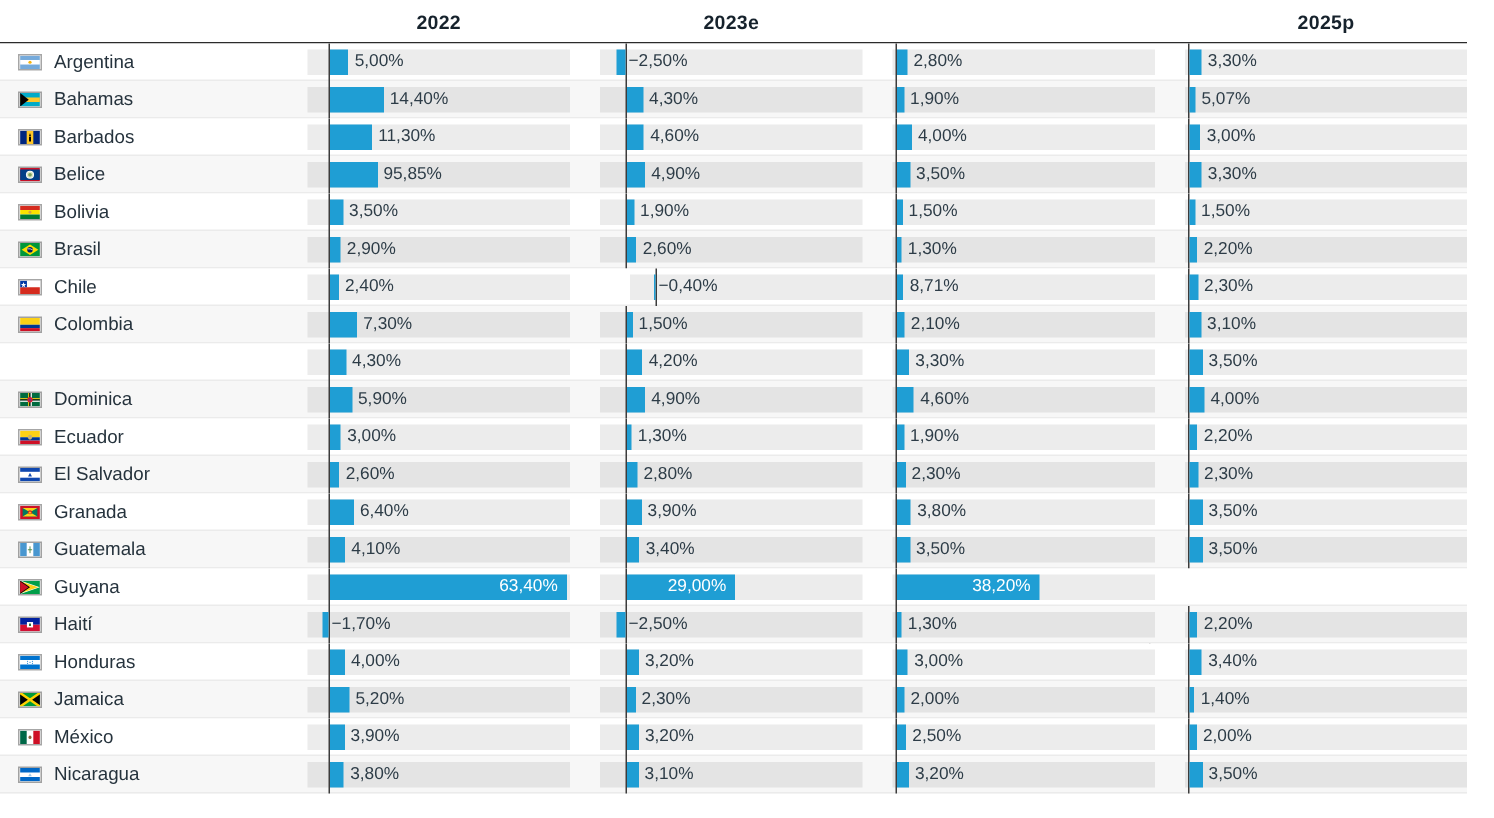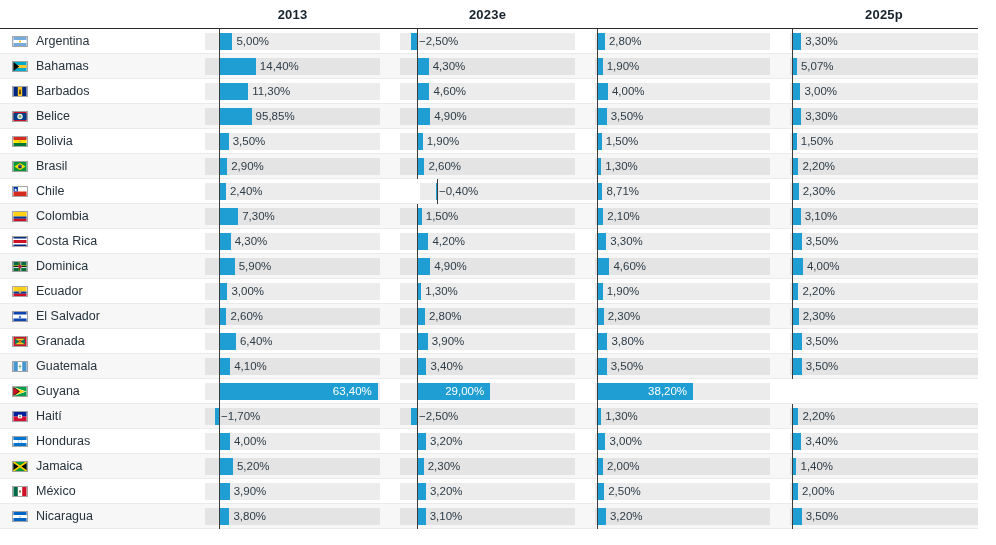--- a/index.html
+++ b/index.html
@@ -137,21 +137,21 @@
   .bar-label.inside {
     color: #ffffff;
     font-weight: normal;
   }
 </style>
 </head>
 <body>
 
 <div id="viz">
   <div class="header-row">
-      <div class="col-header" style="left: 205px; width: 175px;">2013</div>
+      <div class="col-header" style="left: 205px; width: 175px;">2022</div>
       <div class="col-header" style="left: 400px; width: 175px;">2023e</div>
       <div class="col-header" style="left: 790px; width: 188px;">2025p</div>
       <div class="header-rule"></div>
     </div>
   <div class="rows">
       <div class="row odd">
         <div class="name-cell">
           <span class="flag">
             <svg viewBox="0 0 32 22">
               <rect width="32" height="22" fill="#75aadb"></rect>
@@ -437,31 +437,20 @@
           <div class="bar-label" style="left: 12.229px;">2,10%</div>
         </div>
         <div class="bar-cell" style="left: 790px; width: 188px;">
           <div class="track"></div>
           <div class="zero-line" style="left: 2px;"></div>
           <div class="bar" style="background: rgb(31, 158, 212); left: 3px; width: 7.719px;"></div>
           <div class="bar-label" style="left: 14.719px;">3,10%</div>
         </div>
       </div>
       <div class="row odd">
-        <div class="name-cell">
-          <span class="flag">
-            <svg viewBox="0 0 32 22">
-              <rect width="32" height="22" fill="#fff"></rect>
-              <rect y="0" width="32" height="3.7" fill="#002b7f"></rect>
-              <rect y="18.3" width="32" height="3.7" fill="#002b7f"></rect>
-              <rect y="7.3" width="32" height="7.4" fill="#ce1126"></rect>
-            </svg>
-          </span>
-          <span class="country-name">Costa Rica</span>
-        </div>
         <div class="bar-cell" style="left: 205px; width: 175px;">
           <div class="track"></div>
           <div class="zero-line" style="left: 14px;"></div>
           <div class="bar" style="background: rgb(31, 158, 212); left: 15px; width: 10.707px;"></div>
           <div class="bar-label" style="left: 29.707px;">4,30%</div>
         </div>
         <div class="bar-cell" style="left: 400px; width: 175px;">
           <div class="track"></div>
           <div class="zero-line" style="left: 17px;"></div>
           <div class="bar" style="background: rgb(31, 158, 212); left: 18px; width: 10.458px;"></div>

